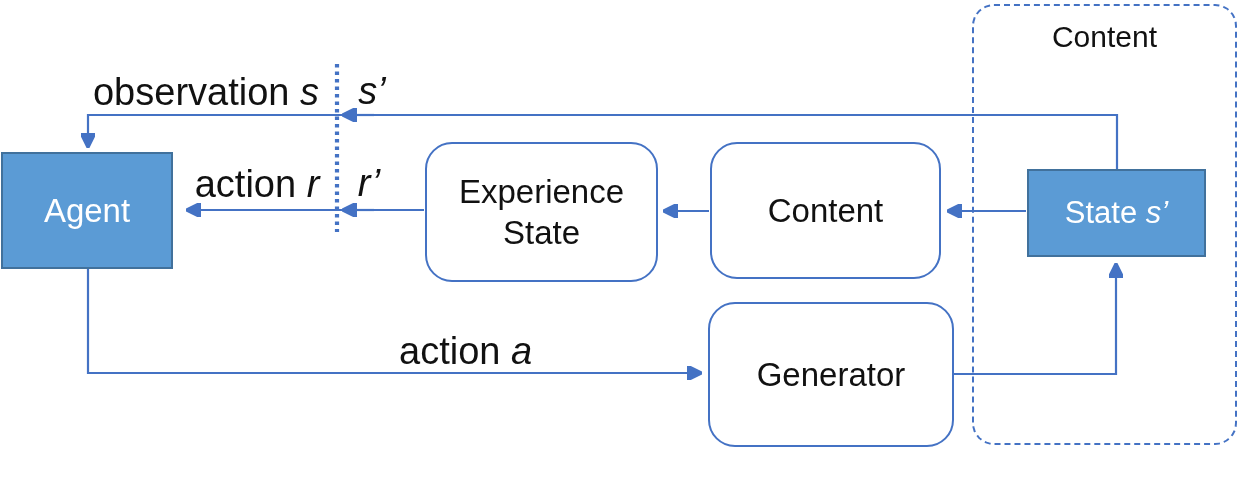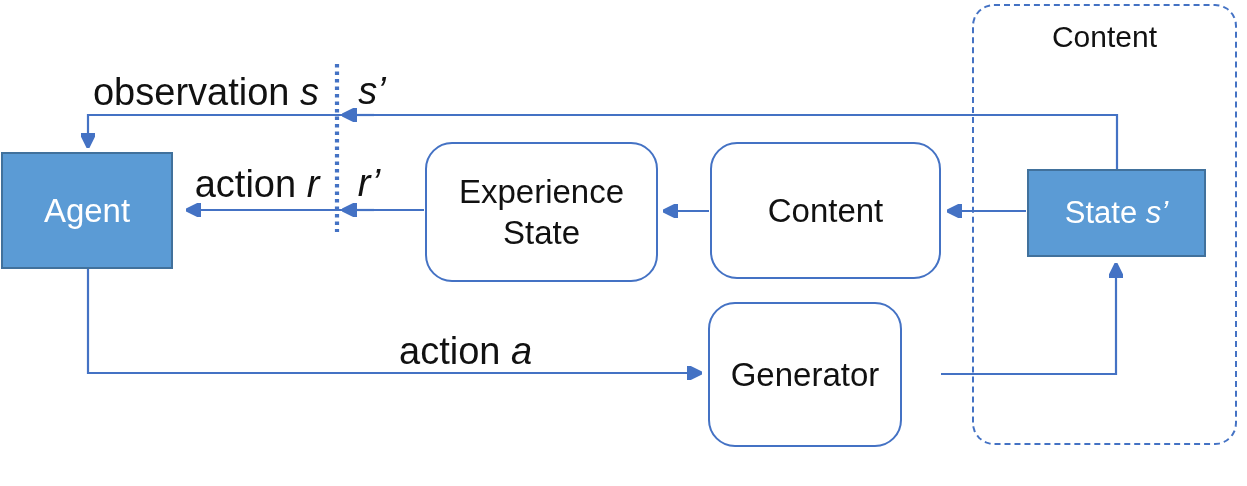--- a/index.html
+++ b/index.html
@@ -54,21 +54,21 @@
     border: 2px solid var(--line);
     border-radius: 27px;
     color: var(--text_dark);
     font-size: 33px;
     line-height: 41px;
     text-align: right;
   }
   .node-agent   { left: 1px;    top: 152px; width: 172px; height: 117px; font-size: 33px; }
   .node-em      { left: 425px;  top: 142px; width: 233px; height: 140px; }
   .node-cq      { left: 710px;  top: 142px; width: 231px; height: 137px; }
-  .node-gen     { left: 708px;  top: 302px; width: 194px; height: 145px; font-size: 30px; }
+  .node-gen     { left: 708px;  top: 302px; width: 246px; height: 145px; font-size: 30px; }
   .node-state   { left: 1027px; top: 169px; width: 179px; height: 88px;  font-size: 31px; flex-direction: row; }
   .dashed-group {
     position: absolute;
     left: 972px; top: 4px;
     width: 265px; height: 441px;
     border: 2px dashed var(--line);
     border-radius: 22px;
   }
   .group-title {
     position: absolute;

